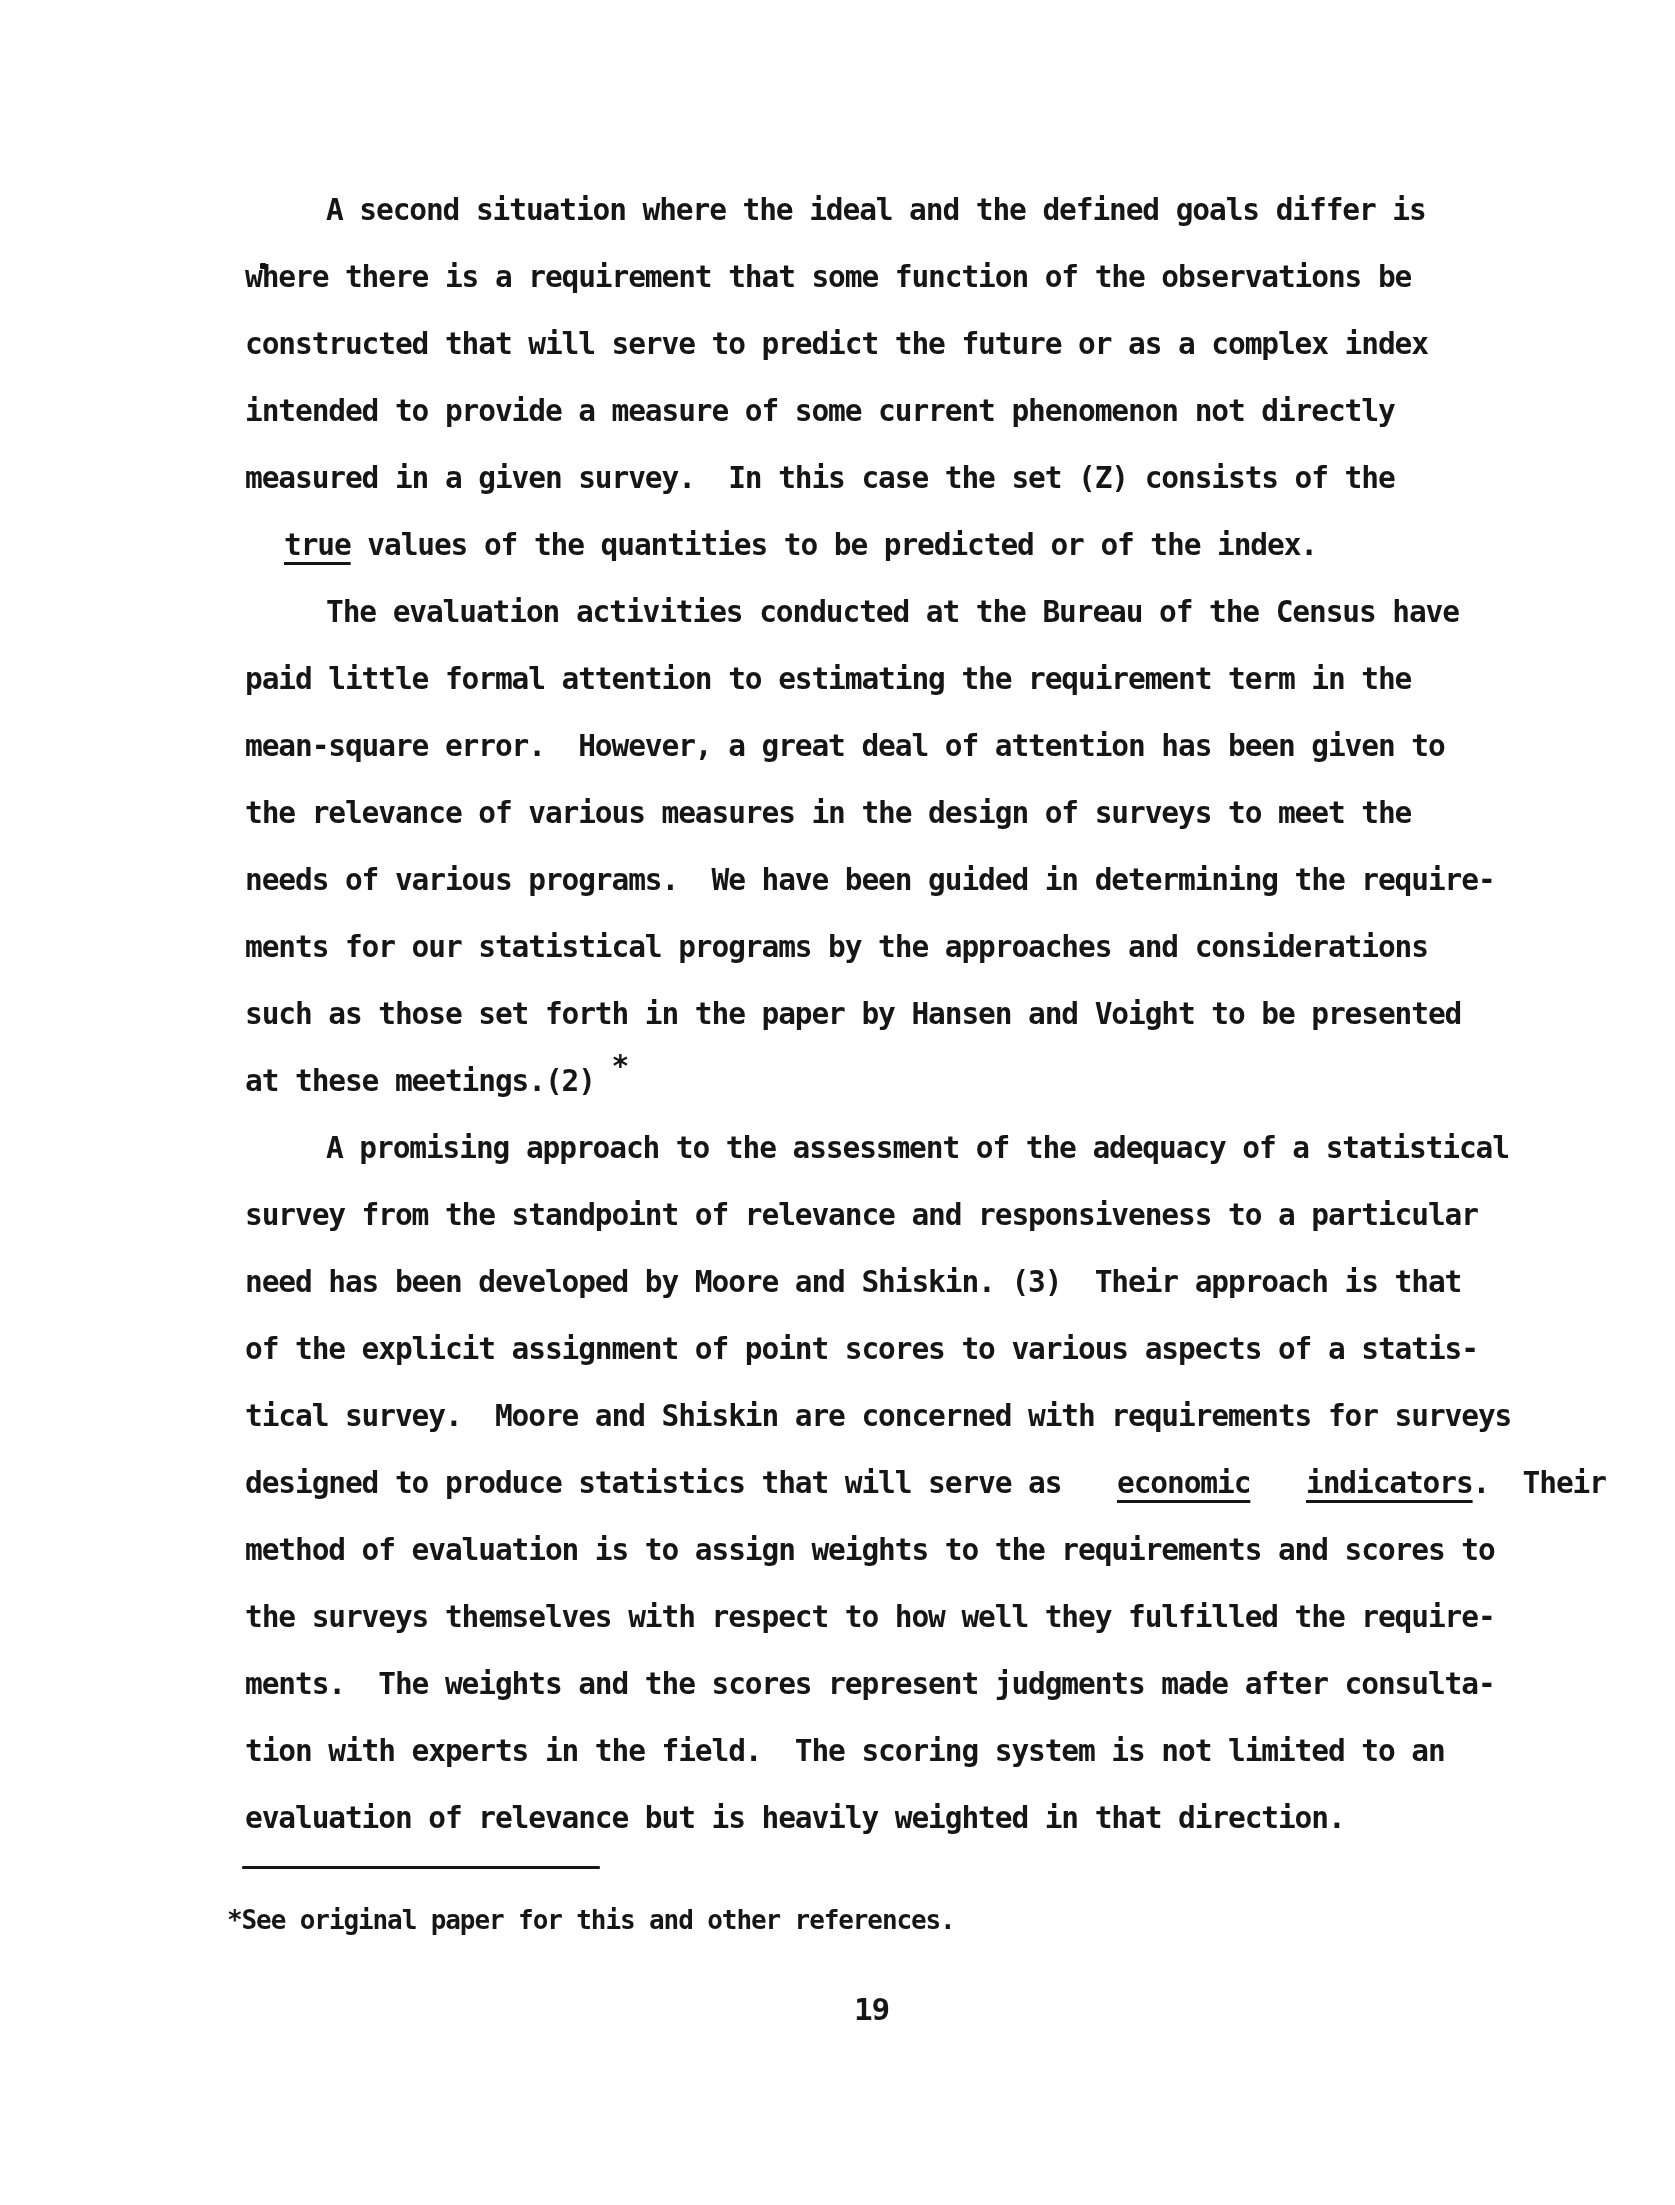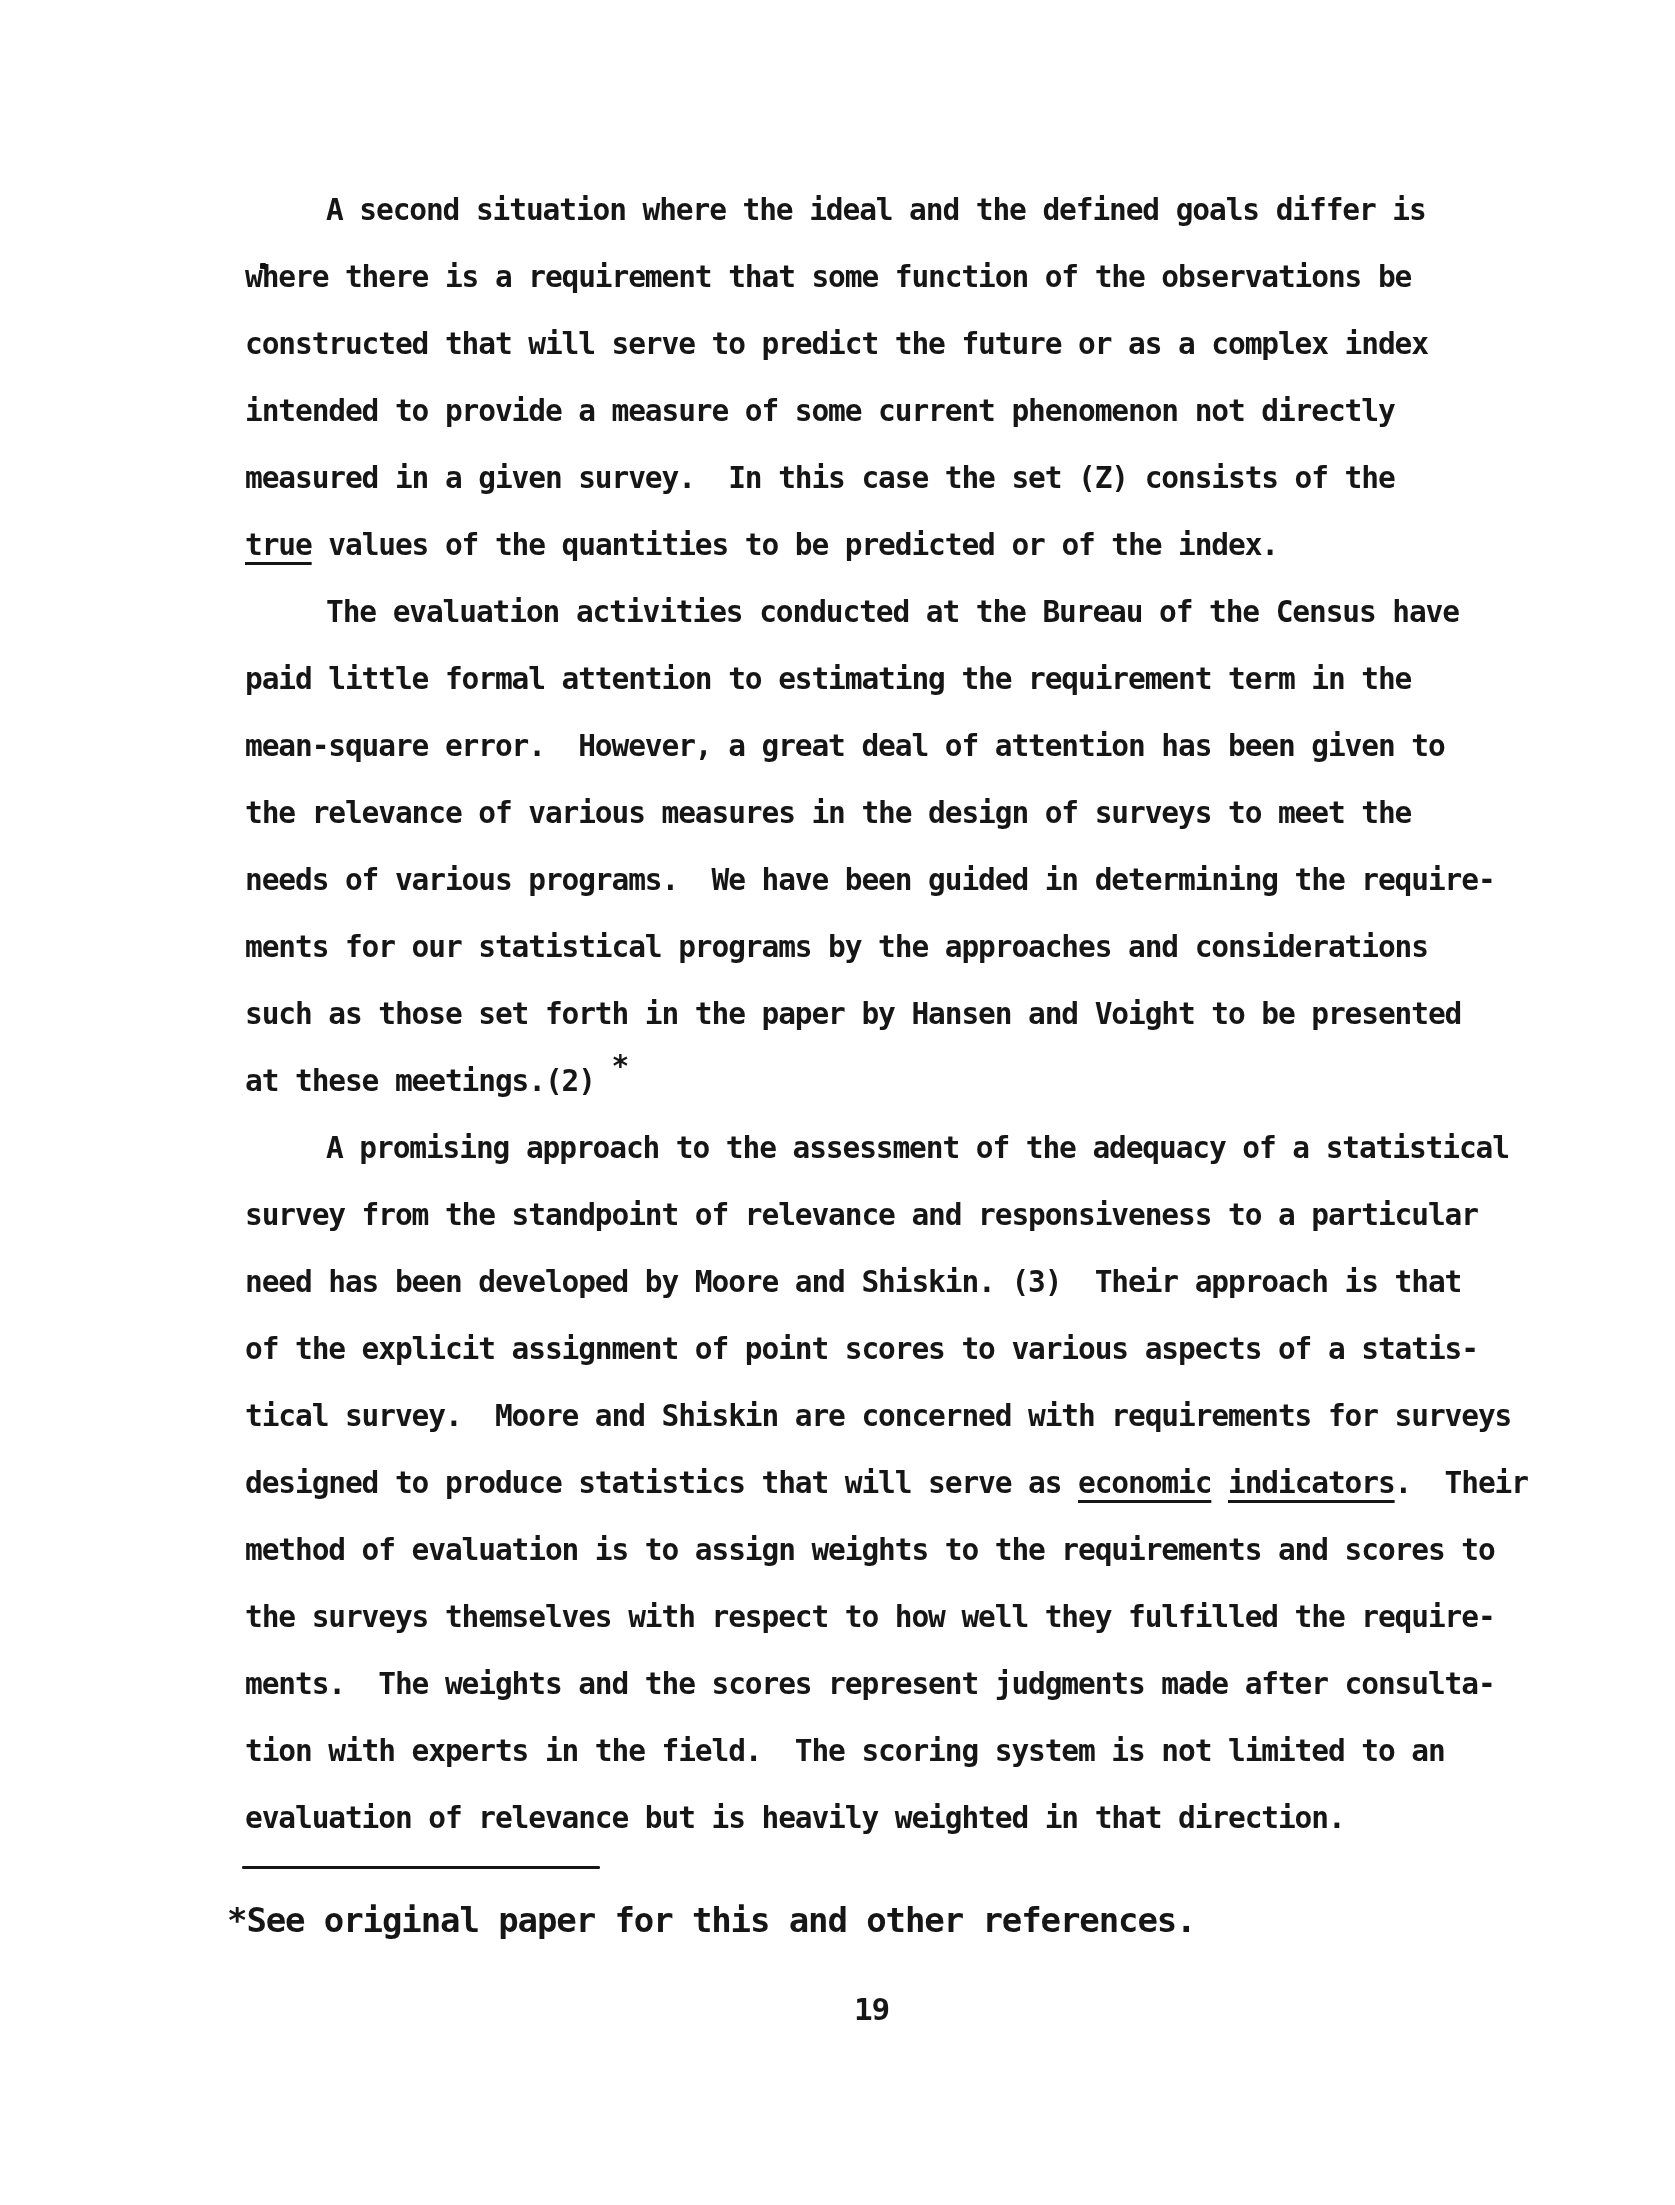--- a/index.html
+++ b/index.html
@@ -21,40 +21,41 @@
     line-height: 67px;
     letter-spacing: -1.1px;
     white-space: pre;
   }
   .text-line { height: 67px; }
   .text-line.indent { padding-left: 81px; }
   .u {
     text-decoration: underline;
     text-decoration-thickness: 3.4px;
     text-underline-offset: 7.4px;
+    margin-left: 39px;
   }
   .sup {
     position: relative;
     top: -14.8px;
     display: inline-block;
   }
   .footnote-separator {
     position: absolute;
     left: 242px;
     top: 1866px;
     width: 358px;
     height: 3.4px;
     background: #161616;
     border-radius: 1.3px;
   }
   .footnote {
     position: absolute;
     left: 227px;
     top: 1901px;
-    font-size: 34px;
+    font-size: 26px;
     letter-spacing: -1.1px;
     line-height: 38px;
     white-space: pre;
   }
   .page-number {
     position: absolute;
     left: 854px;
     top: 1991px;
     font-size: 31px;
     letter-spacing: -1.1px;

